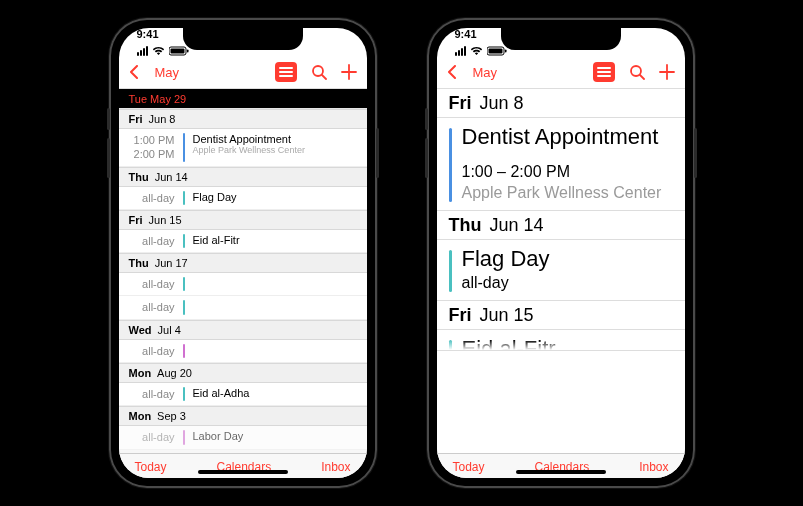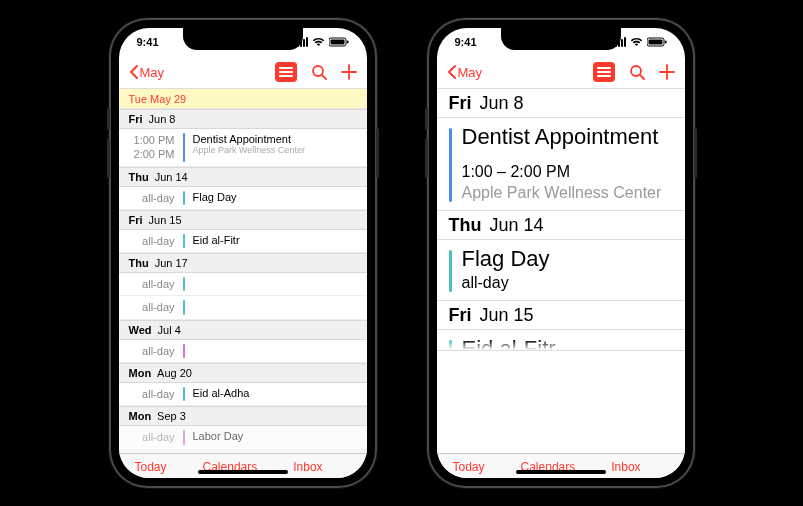--- a/index.html
+++ b/index.html
@@ -48,49 +48,50 @@
     width: 120px; height: 22px;
     background: #000;
     border-bottom-left-radius: 14px;
     border-bottom-right-radius: 14px;
     z-index: 10;
   }
   .status-bar {
     height: 30px;
     display: flex;
     justify-content: space-between;
-    align-items: center;
+    align-items: flex-start;
     padding: 0 18px 2px;
     font-size: 11px;
     font-weight: 600;
+    flex-direction: column;
   }
   .status-right { display:flex; gap:4px; align-items:center; }
   .sig { display:flex; gap:1px; align-items:flex-end; }
   .sig span { width:2px; background:#000; border-radius:1px; }
   .sig span:nth-child(1){height:4px}.sig span:nth-child(2){height:6px}.sig span:nth-child(3){height:8px}.sig span:nth-child(4){height:10px}
   .wifi svg, .batt svg { display:block; }
   .nav {
     display: flex;
     align-items: center;
     justify-content: space-between;
     padding: 4px 10px 6px;
     border-bottom: 0.5px solid #ddd;
   }
-  .back { display:flex; align-items:center; color:#ff3b30; font-size:13px; gap:2px; }
+  .back { display:flex; align-items:center; color:#ff3b30; font-size:13px; gap:17px; }
   .nav-right { display:flex; align-items:center; gap:14px; }
   .list-btn {
     width: 22px; height: 20px;
     background: #ff3b30;
     border-radius: 4px;
     display:flex; flex-direction:column; justify-content:center; gap:2px; padding:4px;
   }
   .list-btn span { height:2px; background:#fff; border-radius:1px; }
   .search-icon svg, .plus-icon svg, .chevron svg { display:block; }
   .content { flex:1; overflow:hidden; background:#f7f7f7; }
-  .today-line { color:#ff3b30; font-size:11px; padding:4px 10px 3px; background:#fef9c3; font-weight:500; border-bottom:0.5px solid #e5e5e5;}
+  .today-line { color:#ff3b30; font-size:11px; padding:4px 10px 3px; background:#000000; font-weight:500; border-bottom:0.5px solid #e5e5e5;}
   .day-header {
     background:#f0f0f0;
     padding:3px 10px;
     font-size:11px;
     border-top:0.5px solid #d8d8d8;
     border-bottom:0.5px solid #d8d8d8;
     display:flex; gap:6px;
   }
   .day-header .dow { font-weight:700; }
   .event-row {
@@ -103,21 +104,21 @@
   }
   .event-row .time-col { width:46px; text-align:right; color:#888; font-size:11px; line-height:1.3; }
   .event-row .time-col.allday { display:flex; align-items:center; justify-content:flex-end;}
   .event-row .bar { width:2px; border-radius:1px; }
   .event-row .info { flex:1; }
   .event-row .info .title { color:#000; }
   .event-row .info .loc { color:#aaa; font-size:9px; }
   .toolbar {
     border-top:0.5px solid #ccc;
     display:flex;
-    justify-content:flex-start;
+    justify-content:space-between;
     padding:6px 16px 4px;
     font-size:12px;
     color:#ff3b30;
     background:#f8f8f8;
     gap:36px;
   }
   .home-ind { position:absolute; bottom:4px; left:50%; transform:translateX(-50%); width:90px; height:4px; background:#000; border-radius:3px; }
 
   
   .content-large { flex:1; overflow:hidden; background:#fff; }

